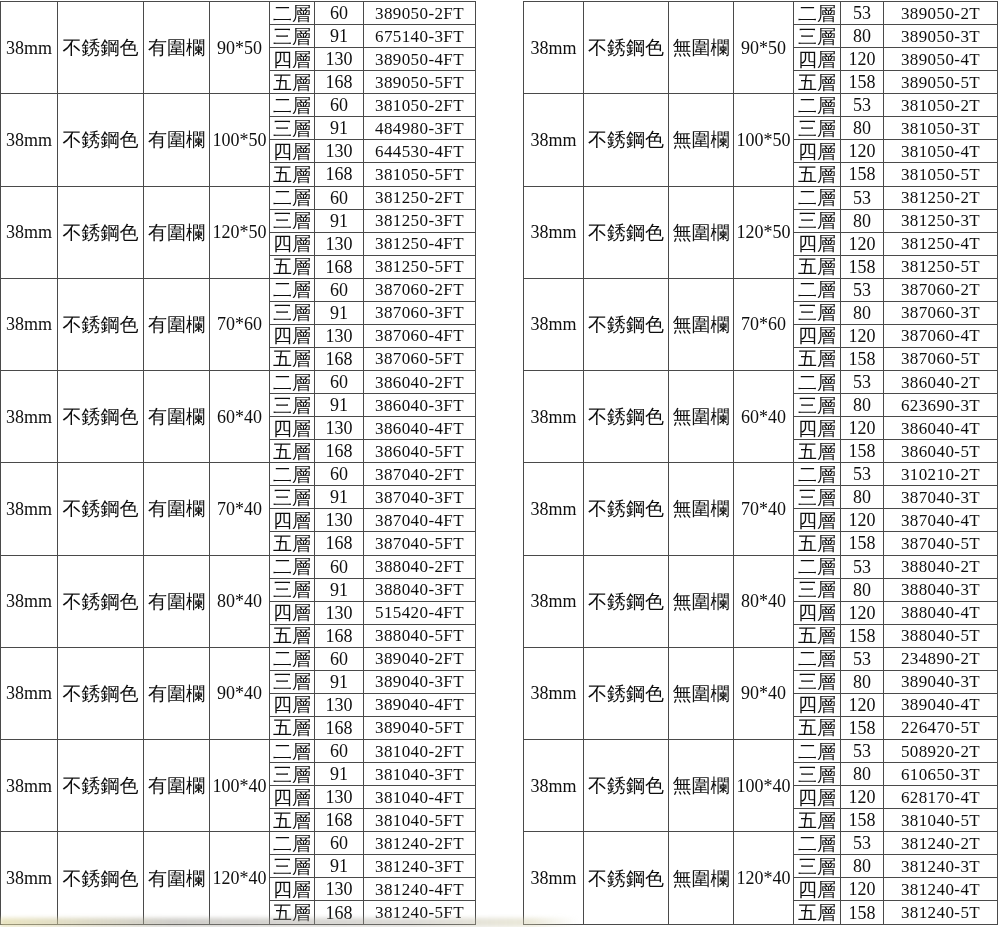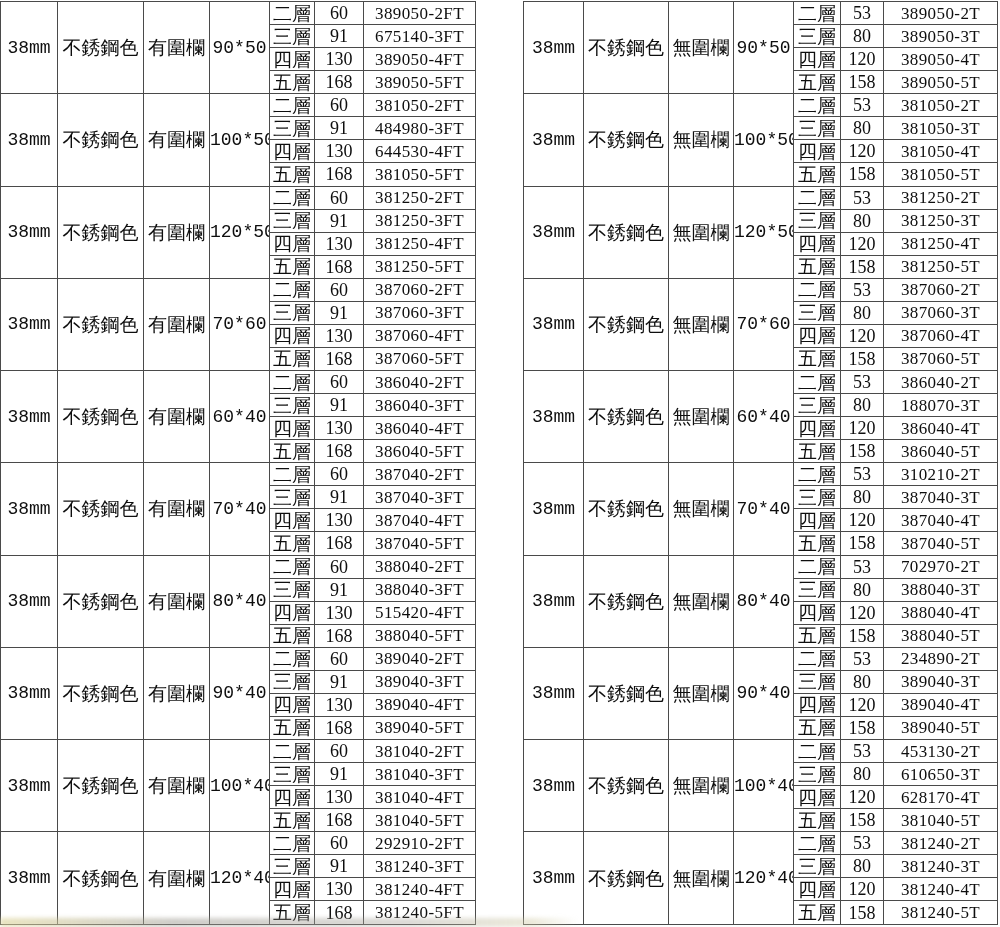--- a/index.html
+++ b/index.html
@@ -26,21 +26,21 @@
   .spec-table.right-tbl { left: 523px; width: 474px; }
   .spec-table td {
     border: 1px solid #4a4a4a;
     text-align: center;
     vertical-align: middle;
     padding: 0;
     white-space: nowrap;
     overflow: hidden;
     line-height: 1;
   }
-  td.lat  { font-size: 18px; font-family: Liberation Mono, monospace; }                       
+  td.lat  { font-size: 18px; }                       
   td.zh   { font-size: 19px; }                       
   td.num  { font-size: 18px; }                       
   td.code { font-size: 17px; letter-spacing: 0.4px; }
   .scan-artifact {
     position: absolute;
     left: 0;
     top: 918px;
     width: 578px;
     height: 9px;
     background: linear-gradient(to right,
@@ -283,21 +283,21 @@
         <td class="num">168</td>
         <td class="code">381040-5FT</td>
       </tr>
       <tr>
         <td rowspan="4" class="lat">38mm</td>
         <td rowspan="4" class="zh">不銹鋼色</td>
         <td rowspan="4" class="zh">有圍欄</td>
         <td rowspan="4" class="lat">120*40</td>
         <td class="zh">二層</td>
         <td class="num">60</td>
-        <td class="code">292910-2FT</td>
+        <td class="code">381240-2FT</td>
       </tr>
       <tr>
         <td class="zh">三層</td>
         <td class="num">91</td>
         <td class="code">381240-3FT</td>
       </tr>
       <tr>
         <td class="zh">四層</td>
         <td class="num">130</td>
         <td class="code">381240-4FT</td>
@@ -422,21 +422,21 @@
         <td rowspan="4" class="zh">不銹鋼色</td>
         <td rowspan="4" class="zh">無圍欄</td>
         <td rowspan="4" class="lat">60*40</td>
         <td class="zh">二層</td>
         <td class="num">53</td>
         <td class="code">386040-2T</td>
       </tr>
       <tr>
         <td class="zh">三層</td>
         <td class="num">80</td>
-        <td class="code">188070-3T</td>
+        <td class="code">623690-3T</td>
       </tr>
       <tr>
         <td class="zh">四層</td>
         <td class="num">120</td>
         <td class="code">386040-4T</td>
       </tr>
       <tr>
         <td class="zh">五層</td>
         <td class="num">158</td>
         <td class="code">386040-5T</td>
@@ -465,21 +465,21 @@
         <td class="num">158</td>
         <td class="code">387040-5T</td>
       </tr>
       <tr>
         <td rowspan="4" class="lat">38mm</td>
         <td rowspan="4" class="zh">不銹鋼色</td>
         <td rowspan="4" class="zh">無圍欄</td>
         <td rowspan="4" class="lat">80*40</td>
         <td class="zh">二層</td>
         <td class="num">53</td>
-        <td class="code">702970-2T</td>
+        <td class="code">388040-2T</td>
       </tr>
       <tr>
         <td class="zh">三層</td>
         <td class="num">80</td>
         <td class="code">388040-3T</td>
       </tr>
       <tr>
         <td class="zh">四層</td>
         <td class="num">120</td>
         <td class="code">388040-4T</td>
@@ -504,30 +504,30 @@
         <td class="code">389040-3T</td>
       </tr>
       <tr>
         <td class="zh">四層</td>
         <td class="num">120</td>
         <td class="code">389040-4T</td>
       </tr>
       <tr>
         <td class="zh">五層</td>
         <td class="num">158</td>
-        <td class="code">389040-5T</td>
+        <td class="code">226470-5T</td>
       </tr>
       <tr>
         <td rowspan="4" class="lat">38mm</td>
         <td rowspan="4" class="zh">不銹鋼色</td>
         <td rowspan="4" class="zh">無圍欄</td>
         <td rowspan="4" class="lat">100*40</td>
         <td class="zh">二層</td>
         <td class="num">53</td>
-        <td class="code">453130-2T</td>
+        <td class="code">508920-2T</td>
       </tr>
       <tr>
         <td class="zh">三層</td>
         <td class="num">80</td>
         <td class="code">610650-3T</td>
       </tr>
       <tr>
         <td class="zh">四層</td>
         <td class="num">120</td>
         <td class="code">628170-4T</td>

